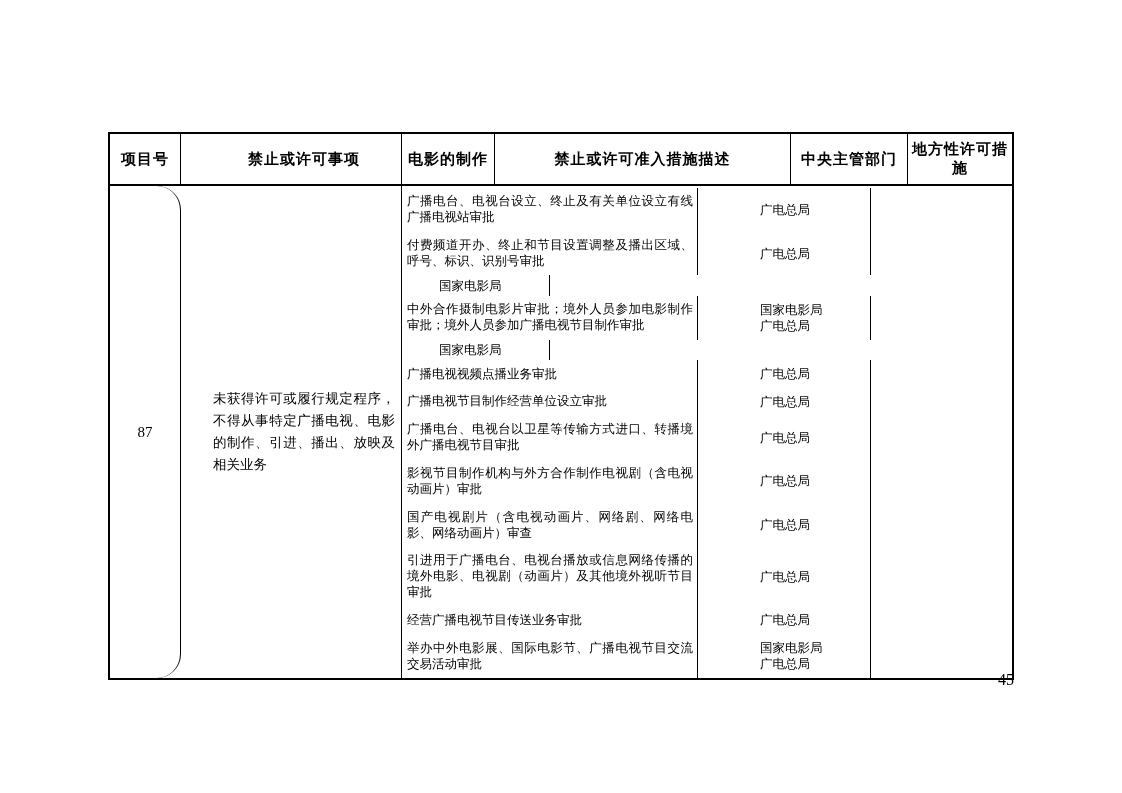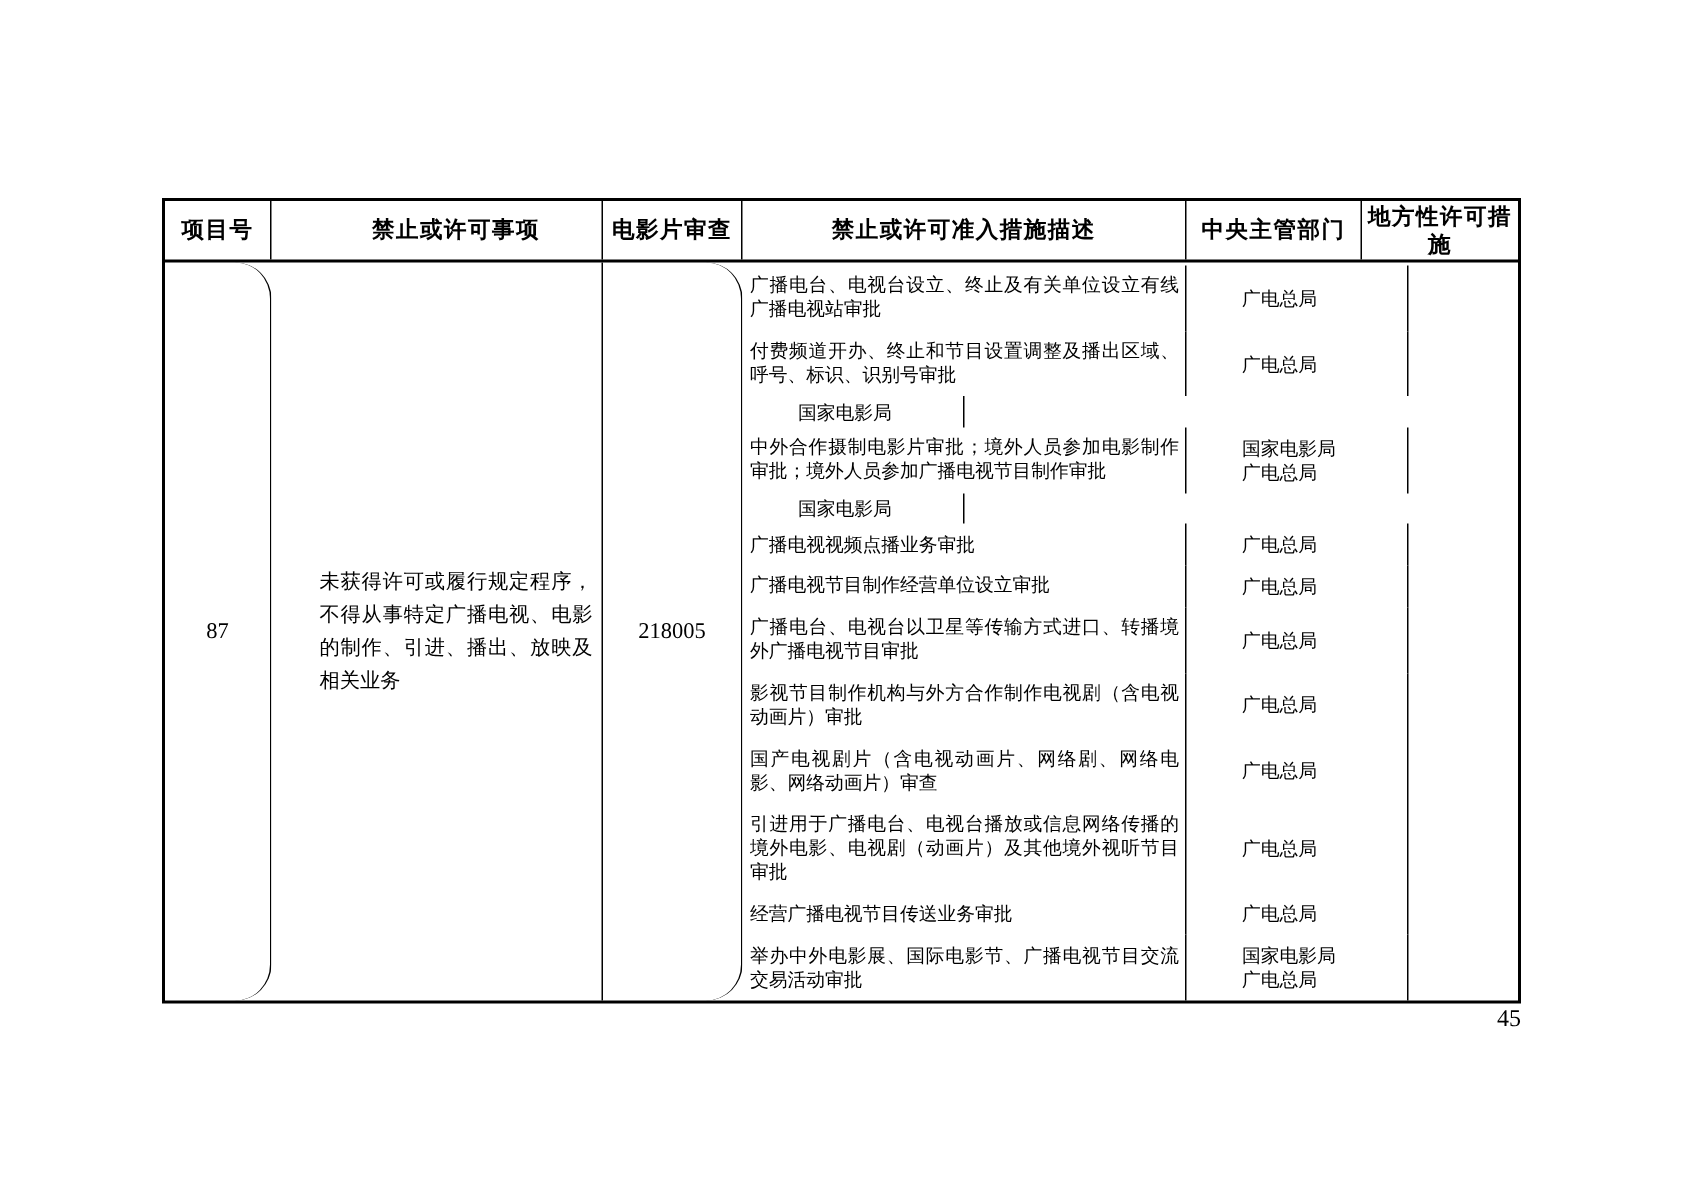--- a/index.html
+++ b/index.html
@@ -16,21 +16,21 @@
     left: 108px; top: 132px;
     width: 906px;
     border: 2px solid #000;
     background: #fff;
   }
   
   .header-row {
     display: flex;
     align-items: stretch;
     border-bottom: 2px solid #000;
-    height: 41px;
+    height: 52px;
   }
   .header-cell {
     display: flex;
     align-items: center;
     justify-content: center;
     font-weight: bold;
     font-size: 15px;
     letter-spacing: 1px;
     border-right: 1px solid #000;
     text-align: center;
@@ -69,20 +69,21 @@
   
   .measures-list {
     display: flex;
     flex-direction: column;
     padding-top: 2px;
   }
   .measure-row {
     display: flex;
     align-items: stretch;
     flex: 1 0 auto;
+    gap: 25px;
   }
   .measure-desc {
     width: 296px; flex: 0 0 296px;
     border-right: 1px solid #000;
     font-size: 12.5px;
     line-height: 16px;
     padding: 3px 4px 4px 5px;
     text-align: justify;
     display: flex;
     flex-direction: column;
@@ -111,36 +112,33 @@
   }
 </style>
 </head>
 <body>
 
 <div class="doc-table">
 
   <div class="header-row">
     <div class="header-cell w-c1">项目号</div>
     <div class="header-cell w-c2">禁止或许可事项</div>
-    <div class="header-cell w-c3">电影片审查</div>
+    <div class="header-cell w-c3">电影的制作</div>
     <div class="header-cell w-c4">禁止或许可准入措施描述</div>
     <div class="header-cell w-c5">中央主管部门</div>
     <div class="header-cell w-c6">地方性许可措施</div>
   </div>
 
   <div class="body-row">
     <div class="body-cell project-no w-c1">
       <span>87</span>
     </div>
     <div class="body-cell w-c2">
       <div class="matter-text">未获得许可或履行规定程序，不得从事特定广播电视、电影的制作、引进、播出、放映及相关业务</div>
     </div>
-    <div class="body-cell item-code w-c3">
-      <span>218005</span>
-    </div>
     <div class="measures-list">
   <div class="measure-row">
     <div class="measure-desc">广播电台、电视台设立、终止及有关单位设立有线广播电视站审批</div>
     <div class="measure-dept">广电总局</div>
   </div>
 
   <div class="measure-row">
     <div class="measure-desc">付费频道开办、终止和节目设置调整及播出区域、呼号、标识、识别号审批</div>
     <div class="measure-dept">广电总局</div>
   </div>

